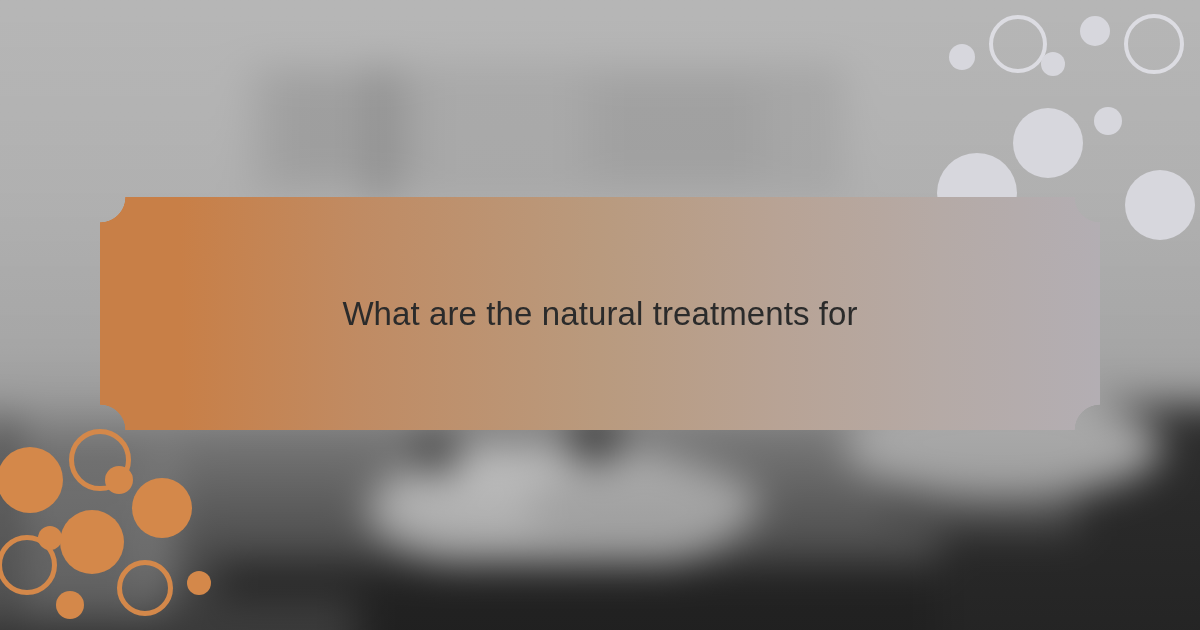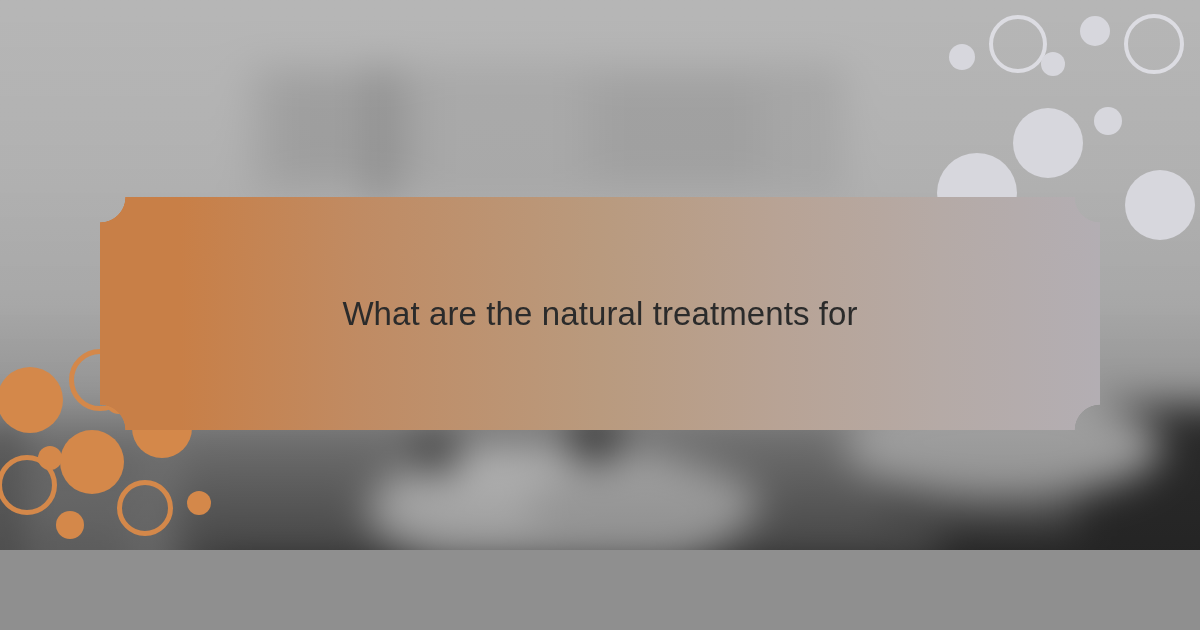--- a/index.html
+++ b/index.html
@@ -6,21 +6,21 @@
 
   html, body {
     width:1200px; height:630px;
     overflow:hidden;
     background:#8f8f8f;
     font-family:"Liberation Sans", sans-serif;
   }
 
   #stage {
     position:relative;
-    width:1200px; height:550px;
+    width:1200px; height:630px;
     overflow:hidden;
     background:#0ea5e9;
   }
 
   
   .bg-photo {
     position:absolute;
     left:-60px; top:-60px;
     width:1320px; height:750px;
     filter:grayscale(1) blur(18px);

